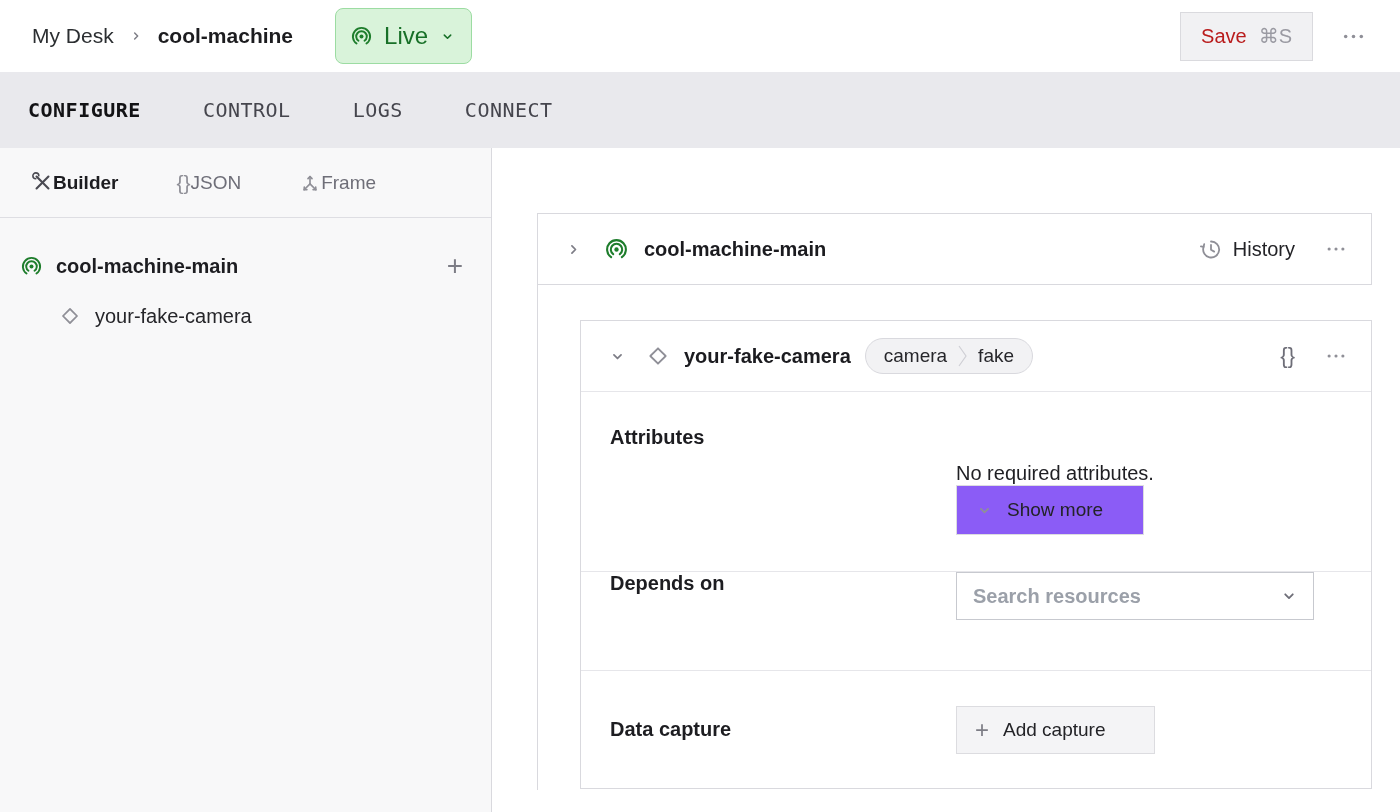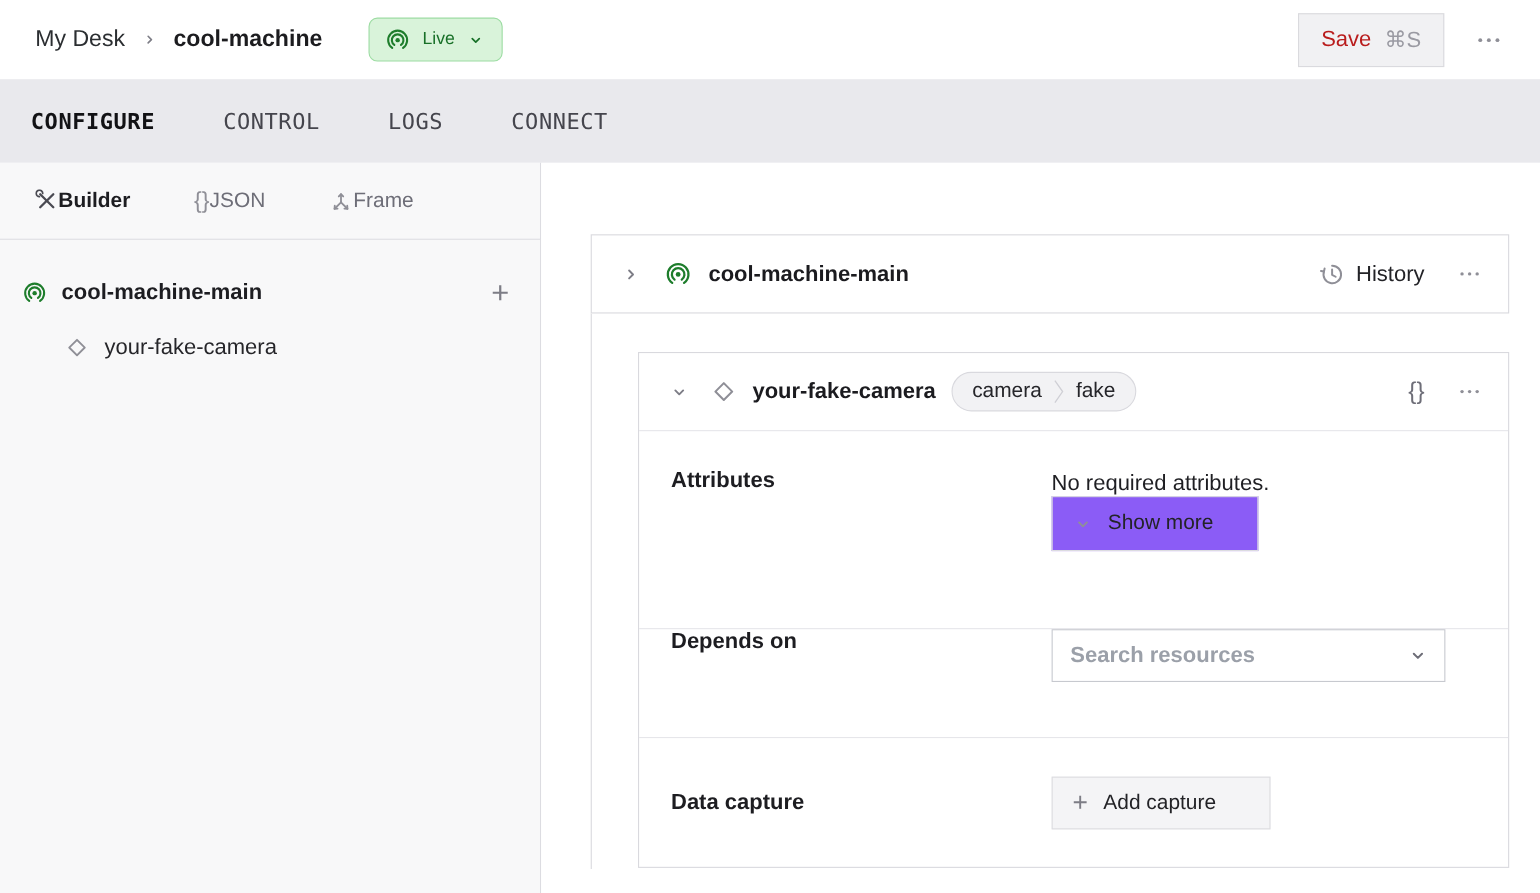--- a/index.html
+++ b/index.html
@@ -18,22 +18,22 @@
     padding: 0 34px 0 32px;
   }
   .breadcrumb { display: flex; align-items: center; gap: 12px; font-size: 21px; }
   .crumb-root { color: #2b2e31; cursor: pointer; }
   .crumb-current { font-weight: bold; color: #1c1c1f; }
   .crumb-sep { color: #7d7d86; margin: 0 2px; }
   .live-badge {
     margin-left: 42px;
     display: flex; align-items: center; gap: 11px;
     background: #d9f3da; border: 1px solid #9cdca2; border-radius: 8px;
-    height: 40px; padding: 0 15px 0 14px;
-    color: #187028; font-size: 16px; cursor: pointer;
+    height: 56px; padding: 0 15px 0 14px;
+    color: #187028; font-size: 24px; cursor: pointer;
   }
   .topbar-right { margin-left: auto; display: flex; align-items: center; gap: 28px; }
   .save-btn {
     display: flex; align-items: center; gap: 12px;
     background: #f1f1f3; border: 1px solid #dadade;
     height: 49px; padding: 0 20px; font-size: 20px; cursor: pointer;
     font-family: "Liberation Sans", sans-serif;
   }
   .save-label { color: #b91c1c; text-align: center; }
   .save-shortcut { color: #9a9aa2; }
@@ -112,21 +112,21 @@
   .tag-seg.last { padding-left: 10px; padding-right: 18px; }
   .braces-icon { color: #6e6e78; font-size: 22px; cursor: pointer; }
 
   .section-row { display: flex; padding-left: 29px; }
   .section-row + .section-row { border-top: 1px solid #e6e6ea; }
   .section-label { width: 346px; flex: 0 0 346px; font-weight: bold; font-size: 20px; color: #1d1d21; }
   .row-attributes { min-height: 179px; padding-top: 34px; padding-bottom: 36px; }
   .row-depends { height: 99px; align-items: flex-start; }
   .row-data { height: 118px; align-items: center; }
 
-  .attr-right { display: flex; flex-direction: column; }
+  .attr-right { display: flex; flex-direction: column; justify-content: flex-end; }
   .attr-empty { font-size: 20px; color: #1f1f23; margin-top: 2px; }
   .show-more-btn {
     display: flex; align-items: center; gap: 13px;
     width: 188px; height: 50px; padding: 0 18px;
     background: #8b5cf6; border: 1px solid #dcdce0; cursor: pointer;
     font-family: "Liberation Sans", sans-serif;
   }
   .show-more-btn .b-chev { color: #8f8f97; }
   .show-more-label { font-size: 19px; color: #232327; }
 

